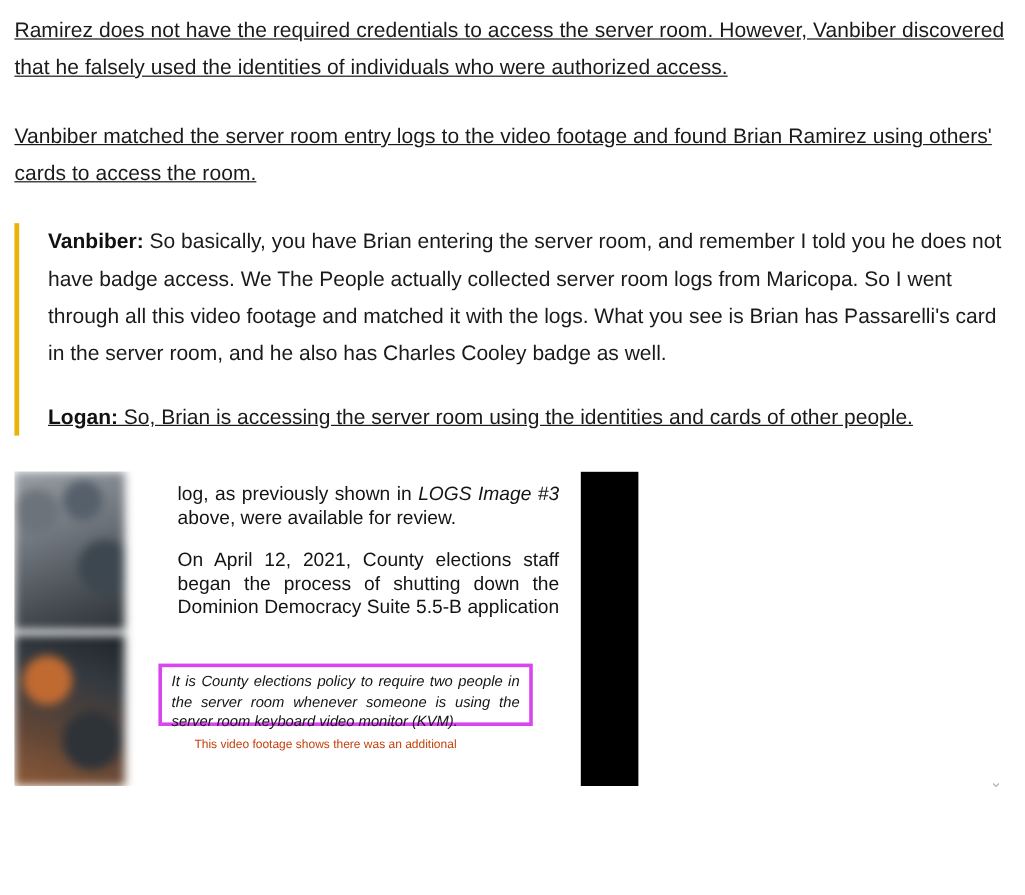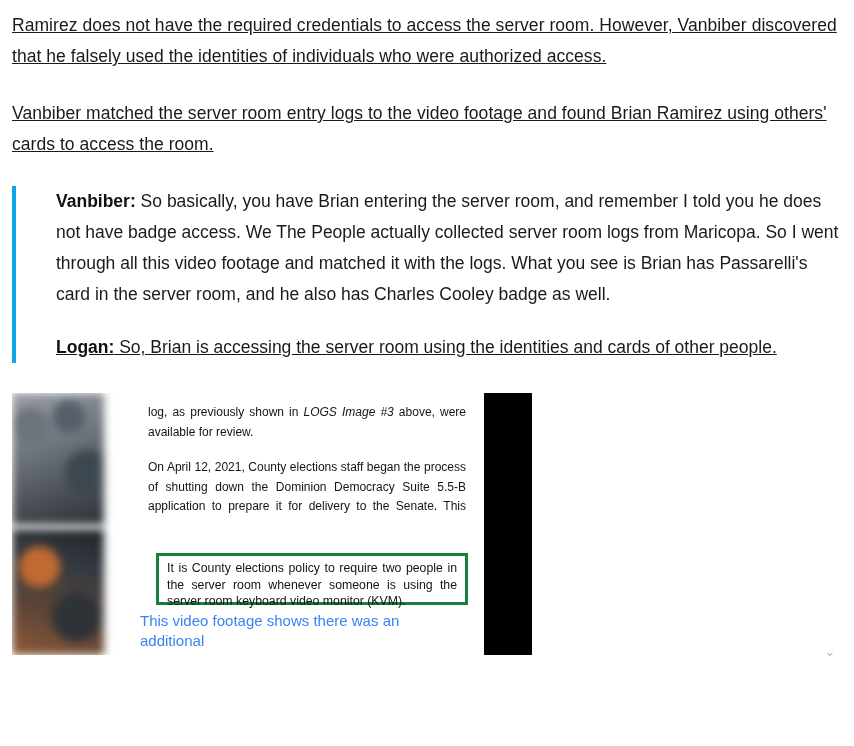--- a/index.html
+++ b/index.html
@@ -22,22 +22,22 @@
   }
   p.body-para {
     font-size: 17.5px;
     line-height: 31px;
     margin: 0 0 26px 0;
     color: #1a1a1a;
     letter-spacing: 0.05px;
     text-decoration: underline;
   }
   .quote-block {
-    border-left: 4px solid #0ea5e9;
-    padding: 0 0 0 40px;
+    border-left: 4px solid #eab308;
+    padding: 0 0 0 24px;
     margin: 0 3px 30px 0;
   }
   .quote-block p {
     font-size: 17.5px;
     line-height: 31px;
     margin: 0 0 22px 0;
     color: #1a1a1a;
   }
   .quote-block p:last-child {
     margin-bottom: 6px;
@@ -111,62 +111,63 @@
   .doc-col .cut-line {
     font-size: 11.5px;
     line-height: 16px;
     color: #9a9a9a;
     height: 8px;
     overflow: hidden;
     margin: 0 0 2px 0;
     padding-left: 16px;
   }
   .doc-para {
-    font-size: 12px;
+    font-size: 16px;
     line-height: 19.5px;
     margin: 0 0 14px 0;
     padding: 0 6px 0 16px;
     text-align: justify;
     color: #141414;
   }
   .doc-para.first {
     margin-bottom: 16px;
   }
   .doc-para i {
     font-style: italic;
   }
   .doc-para.clipped {
     max-height: 58px;
     overflow: hidden;
   }
   .redbox {
     position: absolute;
-    left: 24px;
+    left: 0;
     top: 160px;
     width: 312px;
     height: 52px;
-    border: 3px solid #15803d;
+    border: 3px solid #d946ef;
     box-sizing: border-box;
+    font-style: italic;
   }
   .redbox p {
     margin: 0;
     padding: 4px 8px 0 8px;
     font-size: 12.3px;
     line-height: 16.5px;
     text-align: justify;
     color: #141414;
   }
   .doc-tail {
     position: absolute;
-    left: 8px;
+    left: 30px;
     top: 218px;
     width: 312px;
-    font-size: 15px;
+    font-size: 10px;
     line-height: 19.5px;
-    color: #3b82f6;
+    color: #c2410c;
     max-height: 44px;
     overflow: hidden;
   }
   
   .scroll-hint {
     position: absolute;
     right: 10px;
     bottom: 2px;
     width: 28px;
     height: 18px;

